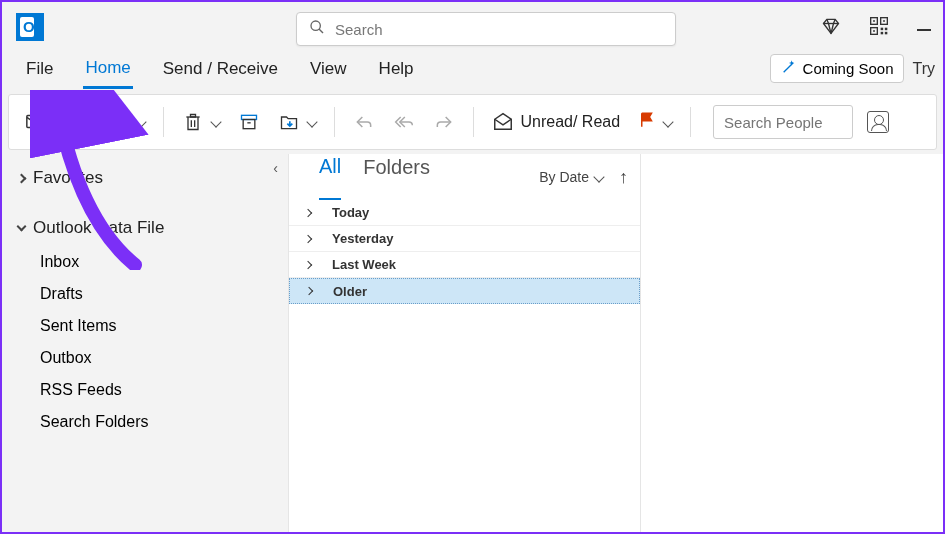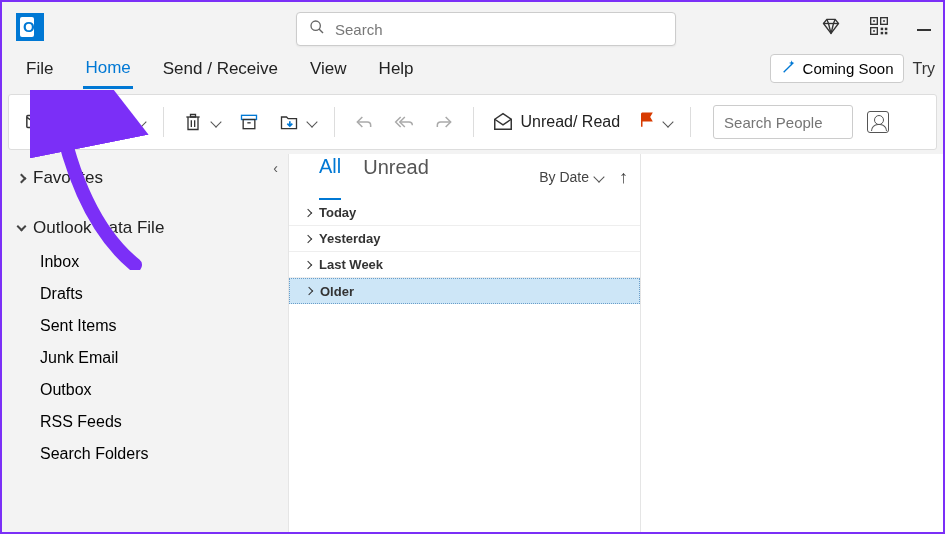--- a/index.html
+++ b/index.html
@@ -52,21 +52,21 @@
     .chev-d { width: 7px; height: 7px; border-right: 2px solid #444; border-bottom: 2px solid #444; transform: rotate(45deg); margin-right: 8px; margin-bottom:3px; display:inline-block;}
     .sb-item { font-size: 16px; color: #000000; padding: 7px 0 7px 26px; cursor: pointer; }
 
     
     .msglist { width: 352px; background: #fff; border-left: 1px solid #e5e5e5; position: relative; }
     .msglist-hdr { display: flex; align-items: center; height: 46px; padding: 0 10px 0 30px; gap: 22px; position: relative; }
     .filter-tab { font-size: 20px; color: #555; padding-bottom: 20px; cursor: pointer;}
     .filter-tab.active { color: #0078d4; border-bottom: 2px solid #0078d4; }
     .sort-ctrl { position: absolute; right: 12px; display: flex; align-items: center; gap: 4px; font-size: 14px; color: #444; }
     .sort-arrow-up { font-size: 18px; color: #444; margin-left: 12px; }
-    .date-group { display: flex; align-items: center; height: 26px; padding-left: 16px; font-size: 13px; font-weight: bold; color: #333; border-bottom: 1px solid #eee; gap:8px; cursor:pointer;}
+    .date-group { display: flex; align-items: center; height: 26px; padding-left: 16px; font-size: 13px; font-weight: bold; color: #333; border-bottom: 1px solid #eee; gap:21px; cursor:pointer;}
     .date-group .dg-chev { width:6px; height:6px; border-right:1.8px solid #333; border-bottom:1.8px solid #333; transform:rotate(-45deg);}
     .date-group.selected { background: #cde6f7; border: 1px dotted #6a9ec9; }
 
     
     .reading { flex: 1; background: #fff; border-left: 1px solid #e5e5e5; }
 
     
     .annot-arrow { position: absolute; left: 28px; top: 88px; pointer-events: none; z-index: 100; }
   </style>
 </head>
@@ -234,30 +234,29 @@
       <span>Favorites</span>
     </div>
     <div style="height:14px"></div>
     <div class="sb-group">
       <span class="chev-d"></span>
       <span>Outlook Data File</span>
     </div>
     <div class="sb-item">Inbox</div>
     <div class="sb-item">Drafts</div>
     <div class="sb-item">Sent Items</div>
-    <div class="sb-item">Junk Email</div>
     <div class="sb-item">Outbox</div>
     <div class="sb-item">RSS Feeds</div>
     <div class="sb-item">Search Folders</div>
   </div>
 
   <div class="msglist">
     <div class="msglist-hdr">
       <span class="filter-tab active">All</span>
-      <span class="filter-tab">Unread</span>
+      <span class="filter-tab">Folders</span>
       <div class="sort-ctrl">
         <span>By Date</span>
         <span class="chev-down"></span>
         <span class="sort-arrow-up">↑</span>
       </div>
     </div>
     <div class="date-group">
       <span class="dg-chev"></span>
       <span>Today</span>
     </div>

